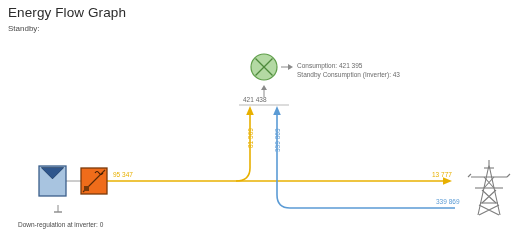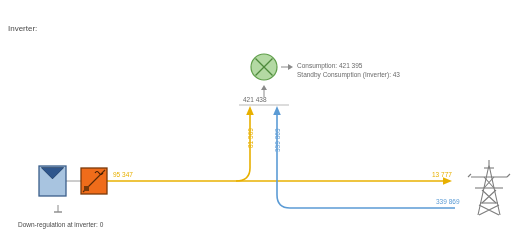--- a/index.html
+++ b/index.html
@@ -83,21 +83,22 @@
     font-size: 6.5px;
     color: #4a4a4a;
     white-space: nowrap;
   }
 </style>
 </head>
 <body>
 
 <div id="stage">
 
-  <div id="project">Inverter:</div>
+  <div id="title">Energy Flow Graph</div>
+  <div id="project">Standby:</div>
 
   <svg id="canvas" viewBox="0 0 516 248">
 
     <line x1="66" y1="181" x2="81" y2="181" stroke="#9a9a9a" stroke-width="1"></line>
 
     <path d="M 100 181 L 443 181" fill="none" stroke="#e8b000" stroke-width="1.6"></path>
 
     <polygon points="443,177.2 452,181 443,184.8" fill="#e8b000"></polygon>
 
     <path d="M 236 181 Q 250 181 250 168 L 250 113" fill="none" stroke="#e8b000" stroke-width="1.6"></path>

